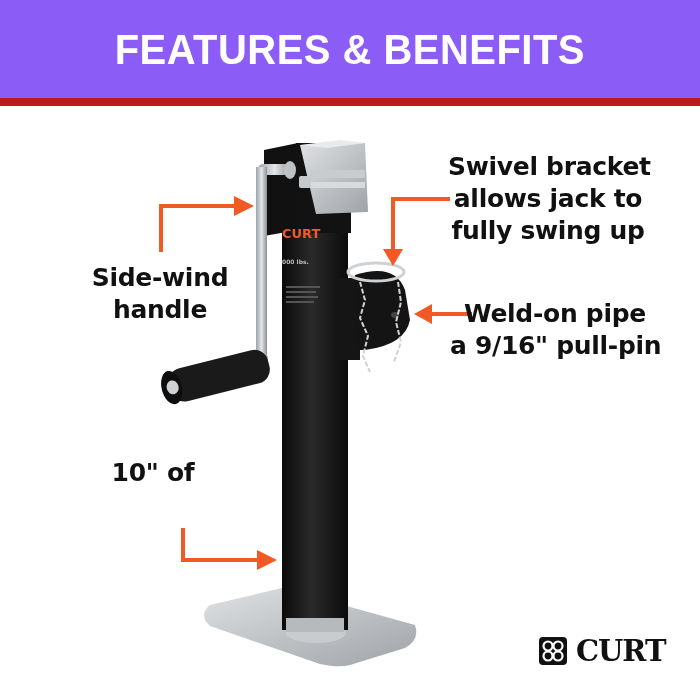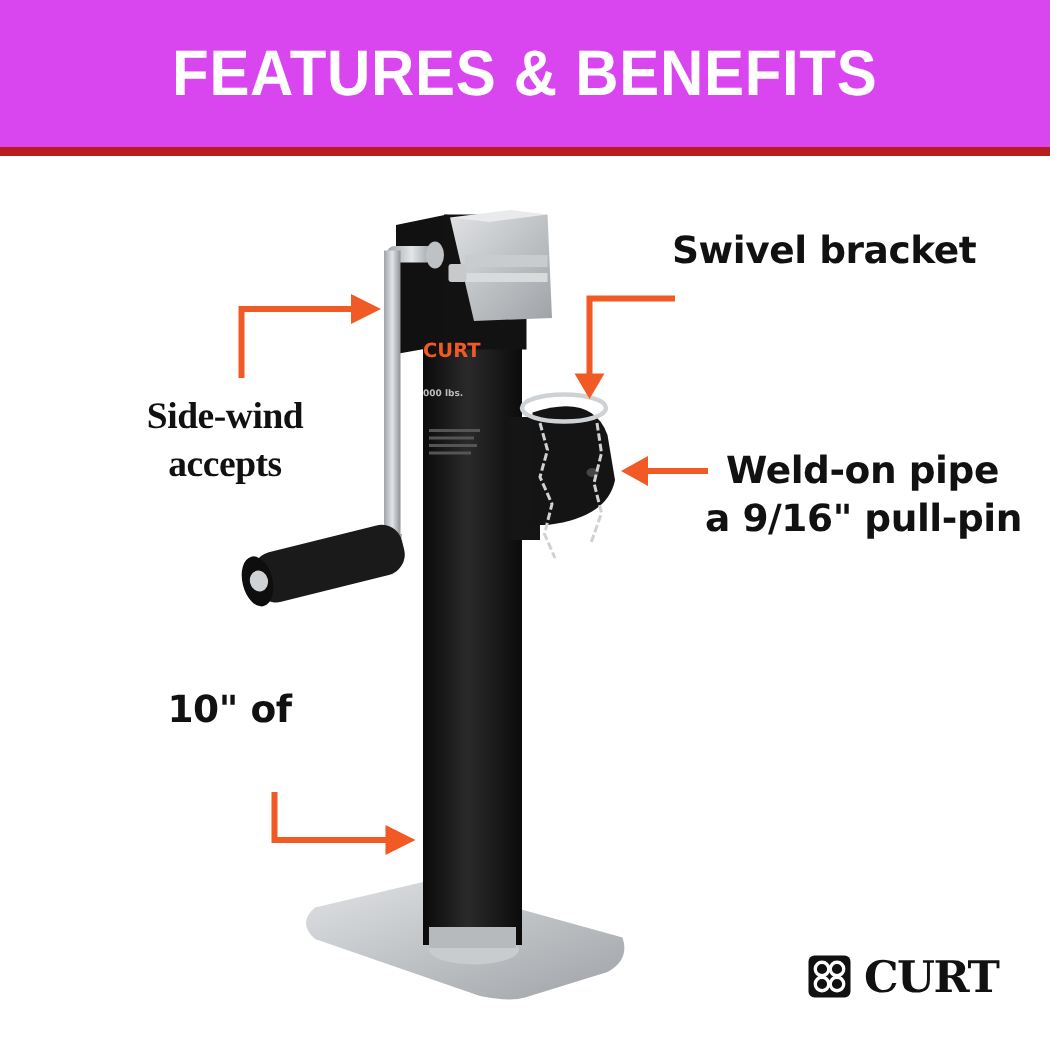--- a/index.html
+++ b/index.html
@@ -1,17 +1,17 @@
 <!DOCTYPE html>
 <html><head>
 <meta charset="utf-8">
 <style>
   html,body{margin:0;padding:0;background:#fff;}
   body{width:700px;height:700px;position:relative;overflow:hidden;font-family:"DejaVu Sans",sans-serif;}
-  .header{position:absolute;left:0;top:0;width:700px;height:98px;background:#d946ef;display:flex;align-items:center;justify-content:center;border-bottom:6px solid #b91c1c;}
+  .header{position:absolute;left:0;top:0;width:700px;height:98px;background:#8b5cf6;display:flex;align-items:center;justify-content:center;border-bottom:8px solid #b91c1c;}
   .header h1{margin:0;color:#fff;font-family:"Liberation Sans",sans-serif;font-weight:bold;font-size:43px;letter-spacing:0.5px;transform:scaleX(0.93);}
   .callout{position:absolute;color:#111;font-family:"DejaVu Sans",sans-serif;font-weight:bold;font-size:25px;line-height:32px;text-align:center;letter-spacing:-0.3px;}
   .callout div{white-space:nowrap;}
   svg{position:absolute;left:0;top:0;}
   .logo{position:absolute;left:538px;top:634px;display:flex;align-items:center;gap:8px;}
   .logo-text{font-family:"DejaVu Serif",serif;font-weight:bold;font-size:29px;letter-spacing:-1px;color:#111;}
 </style>
 </head>
 <body>
 
@@ -91,30 +91,32 @@
     <polyline points="183,528 183,560 258,560"></polyline>
   </g>
   <g fill="#f15a24">
     <polygon points="234,196 254,206 234,216"></polygon>
     <polygon points="383,249 393,266 403,249"></polygon>
     <polygon points="432,304 414,314 432,324"></polygon>
     <polygon points="257,550 277,560 257,570"></polygon>
   </g>
 </svg>
 
-<div class="callout" style="left:80px;top:262px;width:140px;font-family:Liberation Serif, serif;">
+<div class="callout" style="left:90px;top:262px;width:140px;">
   <div>Side-wind</div>
-  <div>accepts</div>
+  <div>handle</div>
 </div>
 
 <div class="callout" style="left:448px;top:151px;width:200px;">
   <div>Swivel bracket</div>
+  <div>allows jack to</div>
+  <div>fully swing up</div>
 </div>
 
-<div class="callout" style="left:470px;top:298px;width:210px;">
+<div class="callout" style="left:450px;top:298px;width:210px;">
   <div>Weld-on pipe</div>
   <div>a 9/16" pull-pin</div>
 </div>
 
 <div class="callout" style="left:58px;top:457px;width:190px;">
   <div>10" of</div>
 </div>
 
 <div class="logo">
   <svg width="30" height="30" viewBox="0 0 30 30" style="position:static;">

